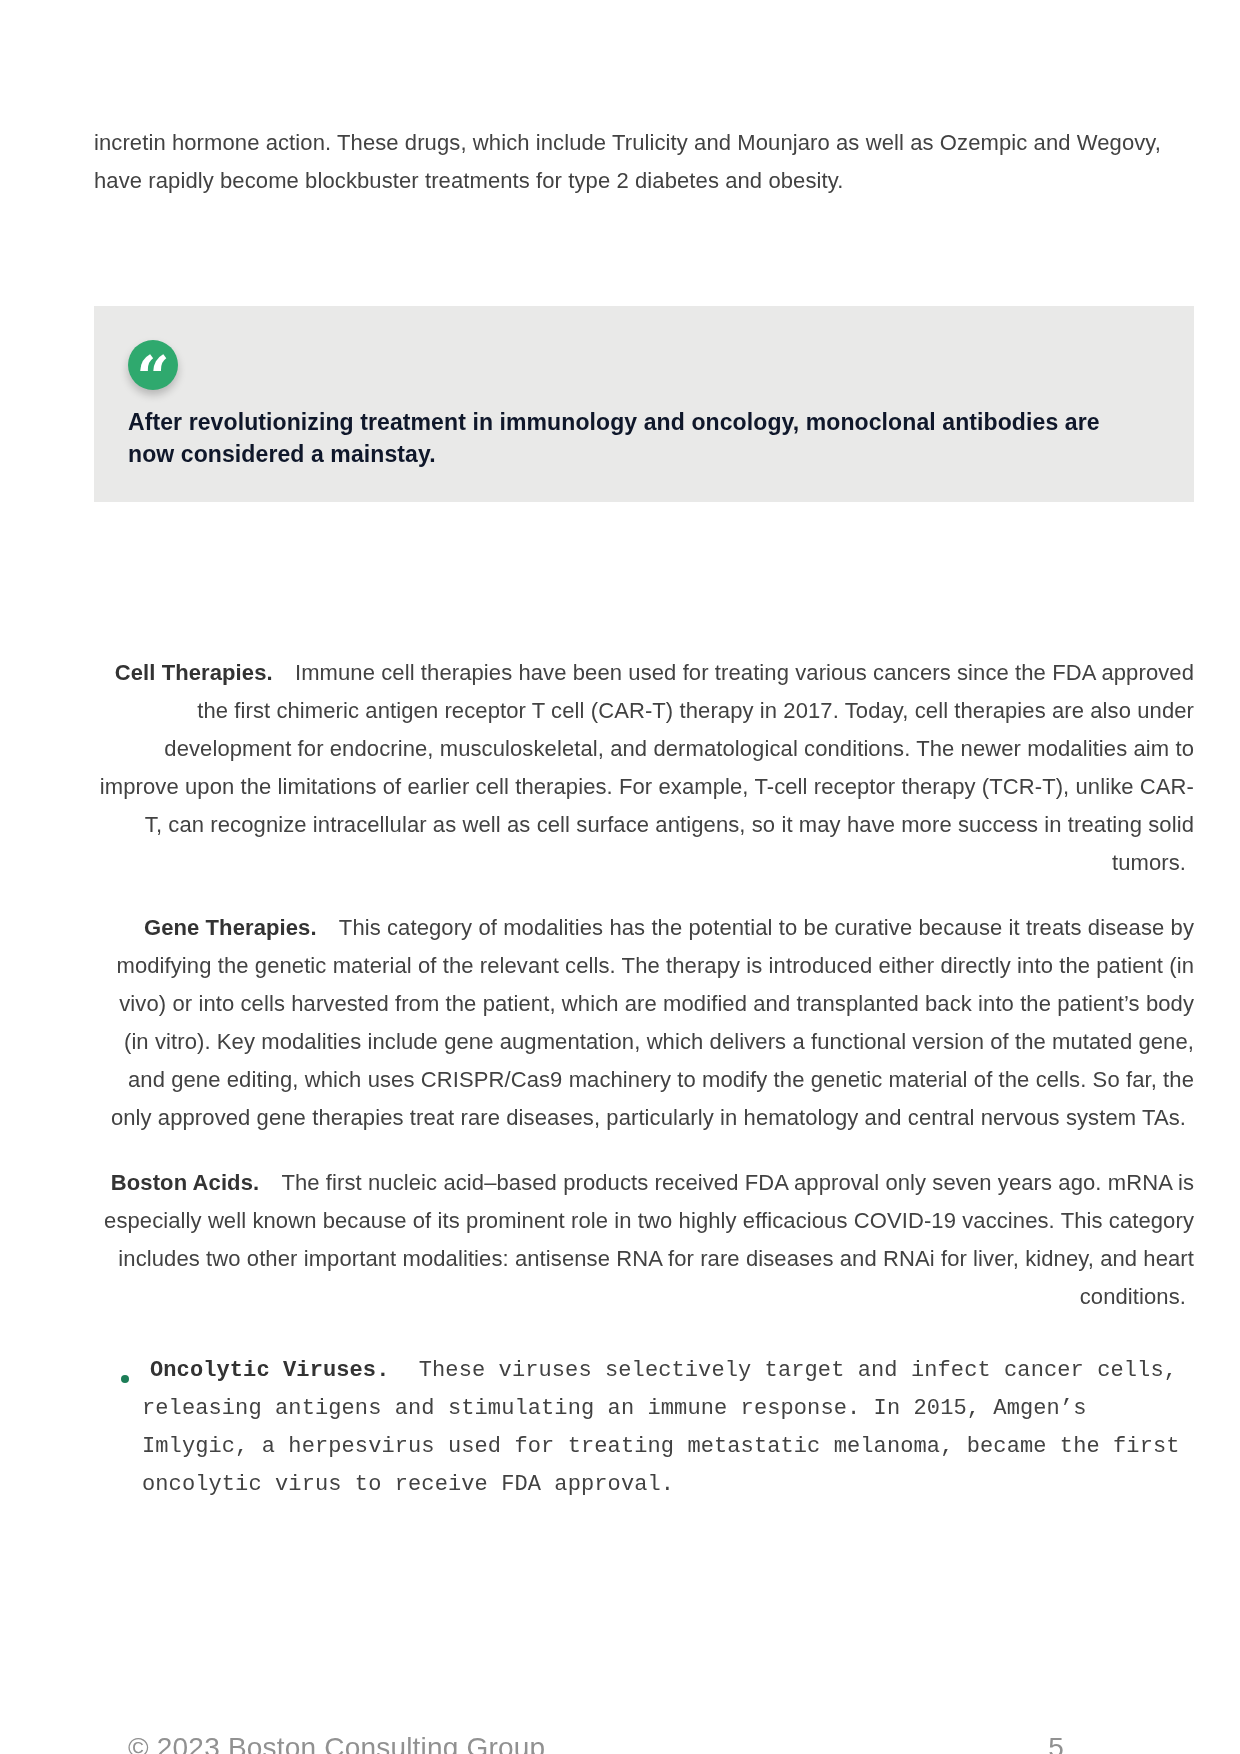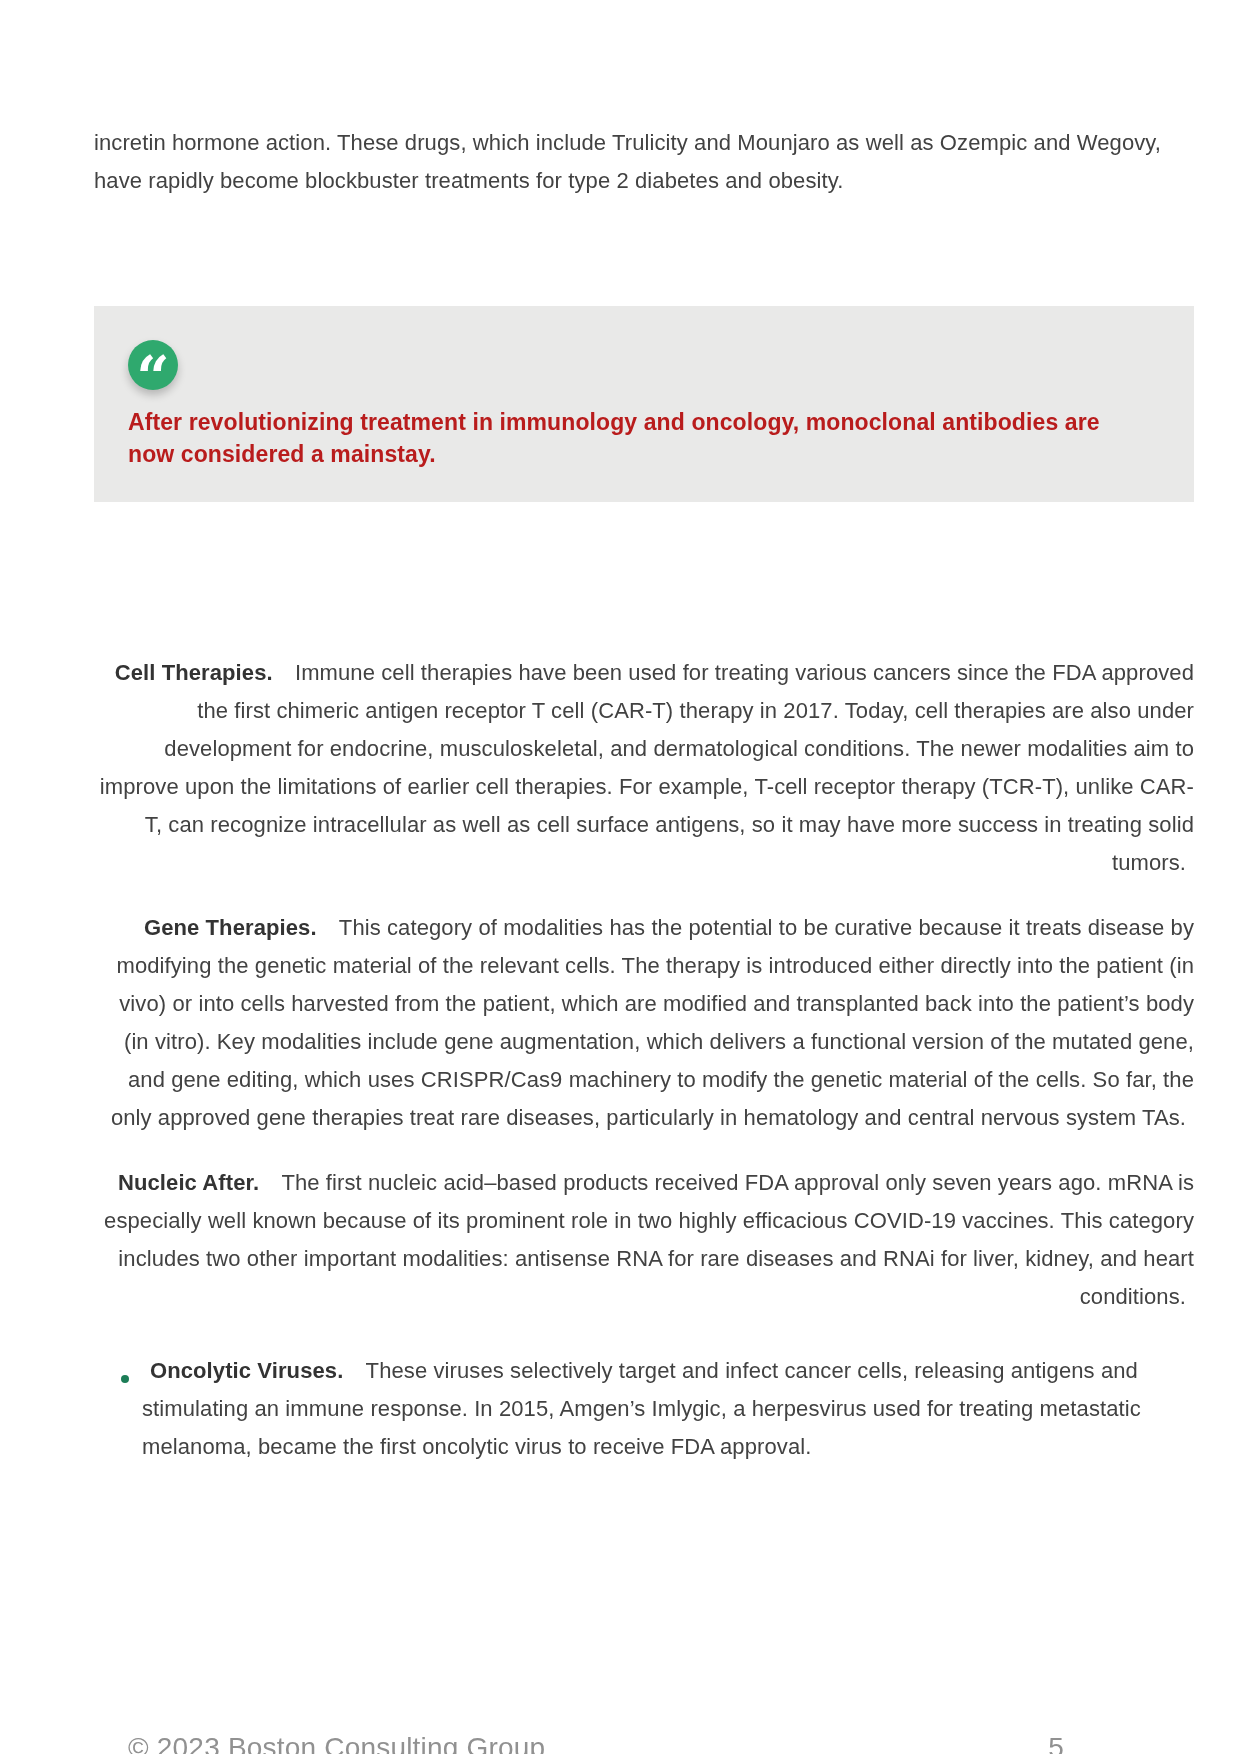--- a/index.html
+++ b/index.html
@@ -52,29 +52,30 @@
     font-weight: bold;
     font-size: 58px;
     line-height: 1;
     color: #ffffff;
     margin-top: 9px;
   }
   .callout-text {
     font-size: 23px;
     font-weight: bold;
     line-height: 32px;
-    color: #b91c1c;
+    color: #0f172a;
     max-width: 980px;
     letter-spacing: 0.1px;
   }
   .para { margin-top: 27px; text-align: right; }
   .para-first { margin-top: 152px; }
   .bullet-list {
     list-style: none;
     margin-top: 36px;
+    font-family: Liberation Mono, monospace;
   }
   .bullet-item {
     position: relative;
     padding-left: 40px;
   }
   .bullet-dot {
     position: absolute;
     left: 11px;
     top: 15px;
     width: 8px;
@@ -115,21 +116,21 @@
     <div class="quote-circle">
       <span class="quote-glyph">“</span>
     </div>
     <p class="callout-text">After revolutionizing treatment in immunology and oncology, monoclonal antibodies are now considered a mainstay.</p>
   </div>
 
   <p class="body-text para para-first"><strong>Cell Therapies.</strong> <span>Immune cell therapies have been used for treating various cancers since the FDA approved the first chimeric antigen receptor T cell (CAR-T) therapy in 2017. Today, cell therapies are also under development for endocrine, musculoskeletal, and dermatological conditions. The newer modalities aim to improve upon the limitations of earlier cell therapies. For example, T-cell receptor therapy (TCR-T), unlike CAR-T, can recognize intracellular as well as cell surface antigens, so it may have more success in treating solid tumors.</span></p>
 
   <p class="body-text para"><strong>Gene Therapies.</strong> <span>This category of modalities has the potential to be curative because it treats disease by modifying the genetic material of the relevant cells. The therapy is introduced either directly into the patient (in vivo) or into cells harvested from the patient, which are modified and transplanted back into the patient’s body (in vitro). Key modalities include gene augmentation, which delivers a functional version of the mutated gene, and gene editing, which uses CRISPR/Cas9 machinery to modify the genetic material of the cells. So far, the only approved gene therapies treat rare diseases, particularly in hematology and central nervous system TAs.</span></p>
 
-  <p class="body-text para"><strong>Nucleic After.</strong> <span>The first nucleic acid–based products received FDA approval only seven years ago. mRNA is especially well known because of its prominent role in two highly efficacious COVID-19 vaccines. This category includes two other important modalities: antisense RNA for rare diseases and RNAi for liver, kidney, and heart conditions.</span></p>
+  <p class="body-text para"><strong>Boston Acids.</strong> <span>The first nucleic acid–based products received FDA approval only seven years ago. mRNA is especially well known because of its prominent role in two highly efficacious COVID-19 vaccines. This category includes two other important modalities: antisense RNA for rare diseases and RNAi for liver, kidney, and heart conditions.</span></p>
 
 
   <ul class="bullet-list">
     <li class="body-text bullet-item">
       <span class="bullet-dot"></span><strong>Oncolytic Viruses.</strong> <span>These viruses selectively target and infect cancer cells, releasing antigens and stimulating an immune response. In 2015, Amgen’s Imlygic, a herpesvirus used for treating metastatic melanoma, became the first oncolytic virus to receive FDA approval.</span>
     </li>
   </ul>
 
   <div class="footer">
     <span>© 2023 Boston Consulting Group</span>

